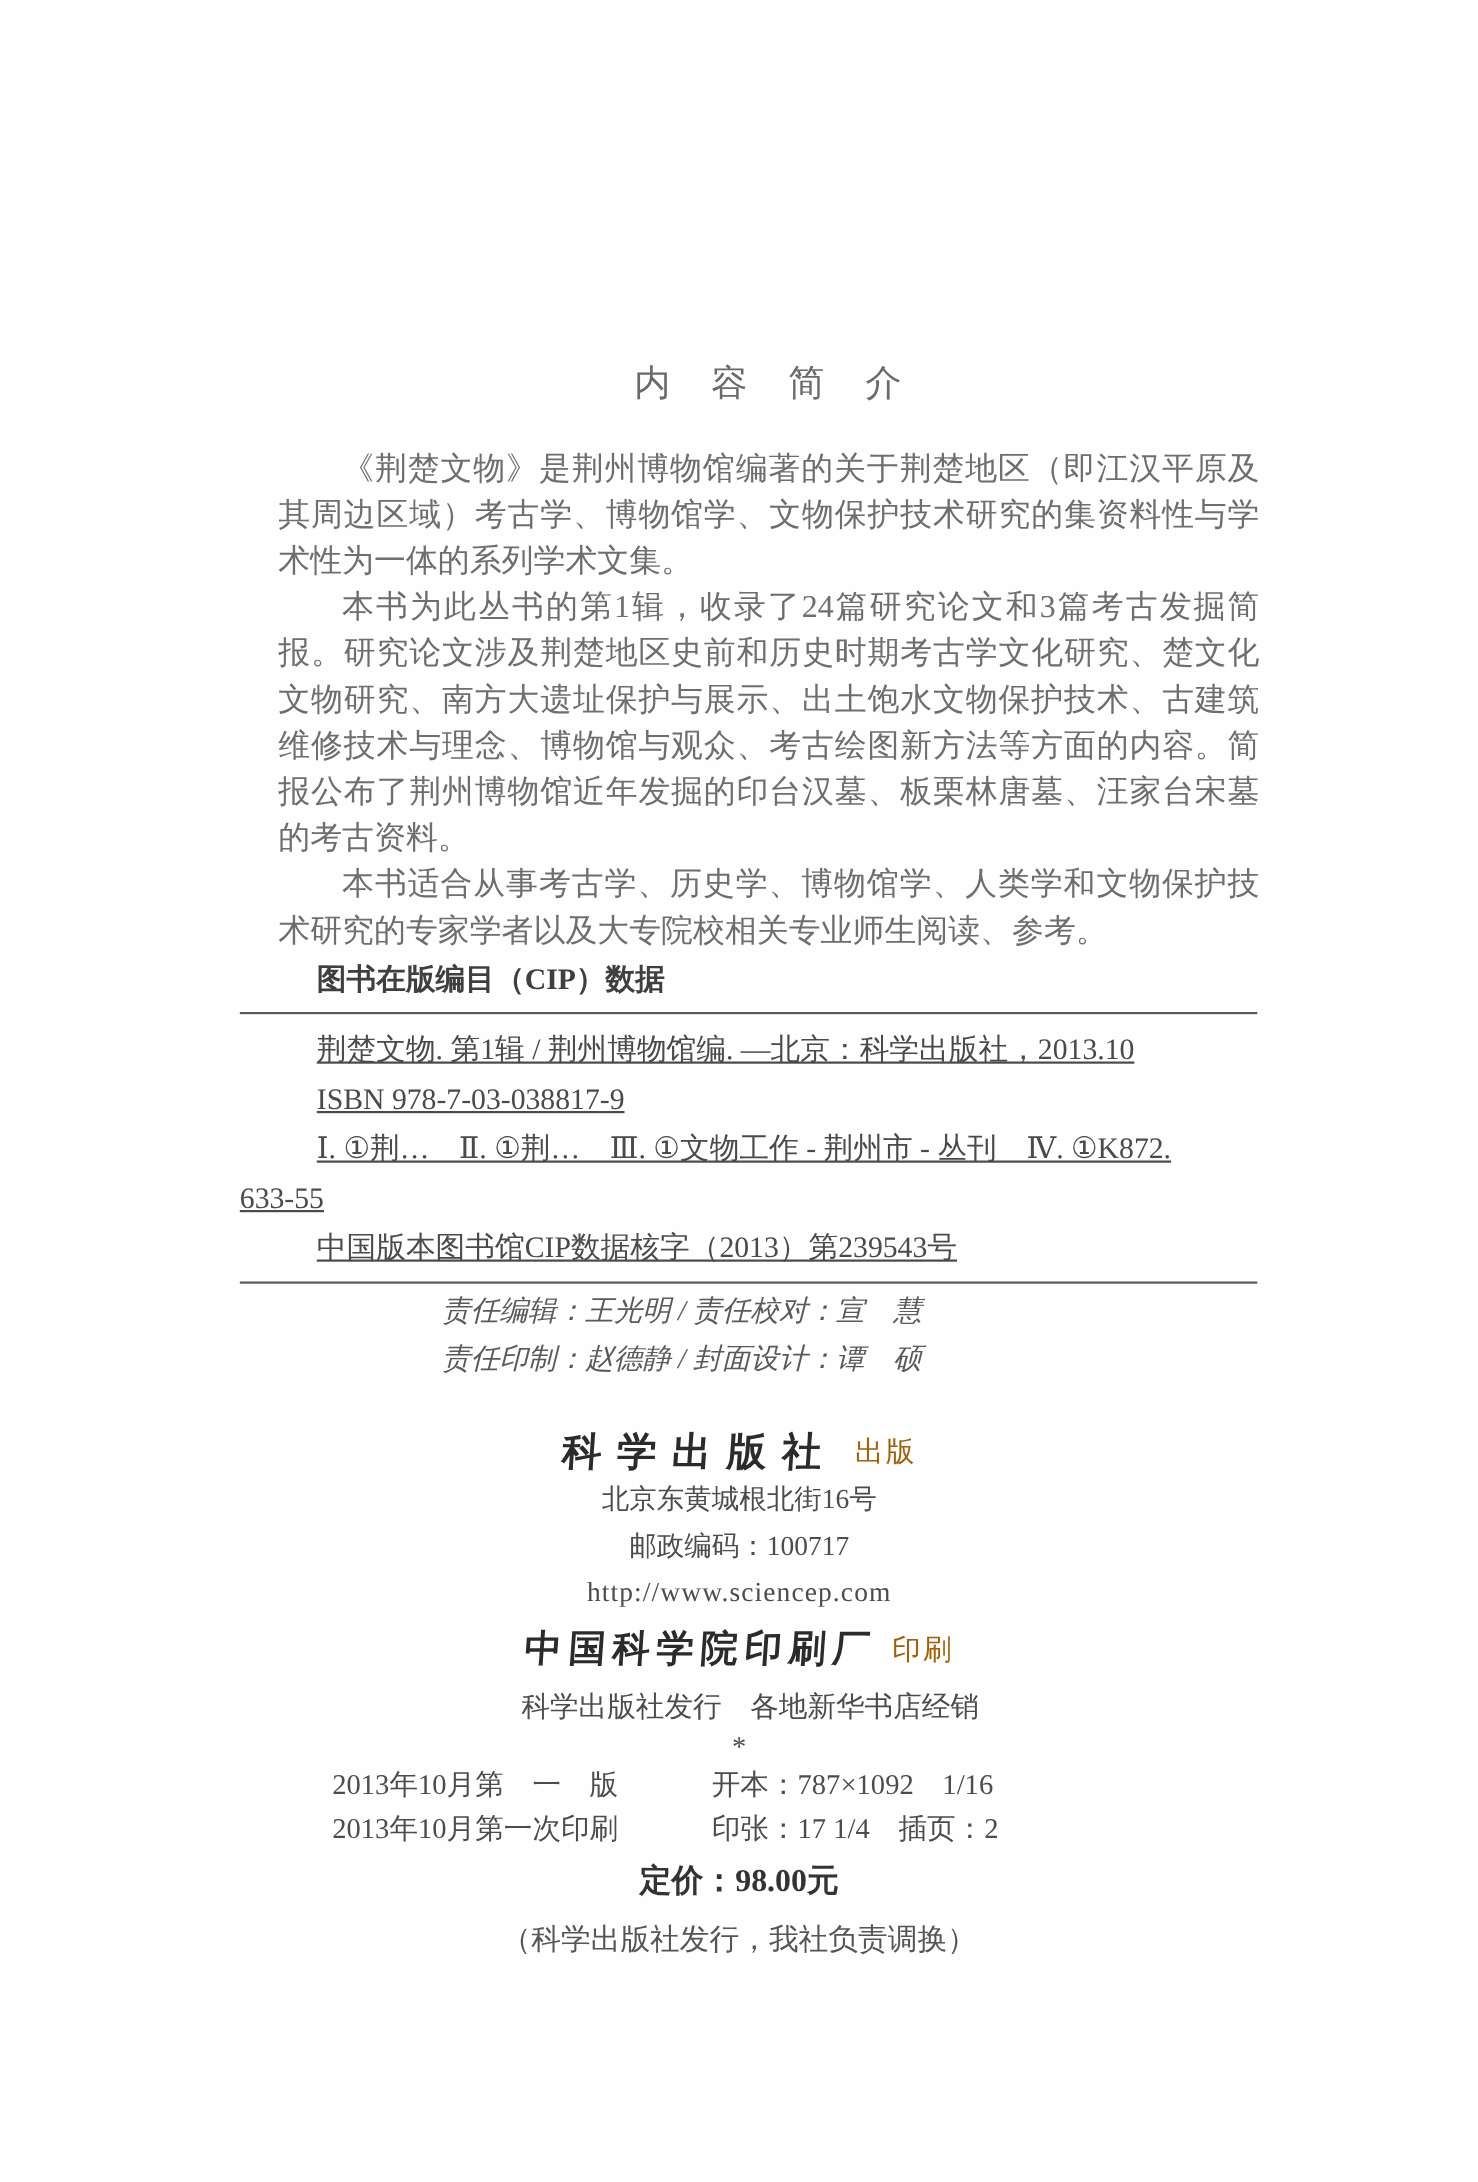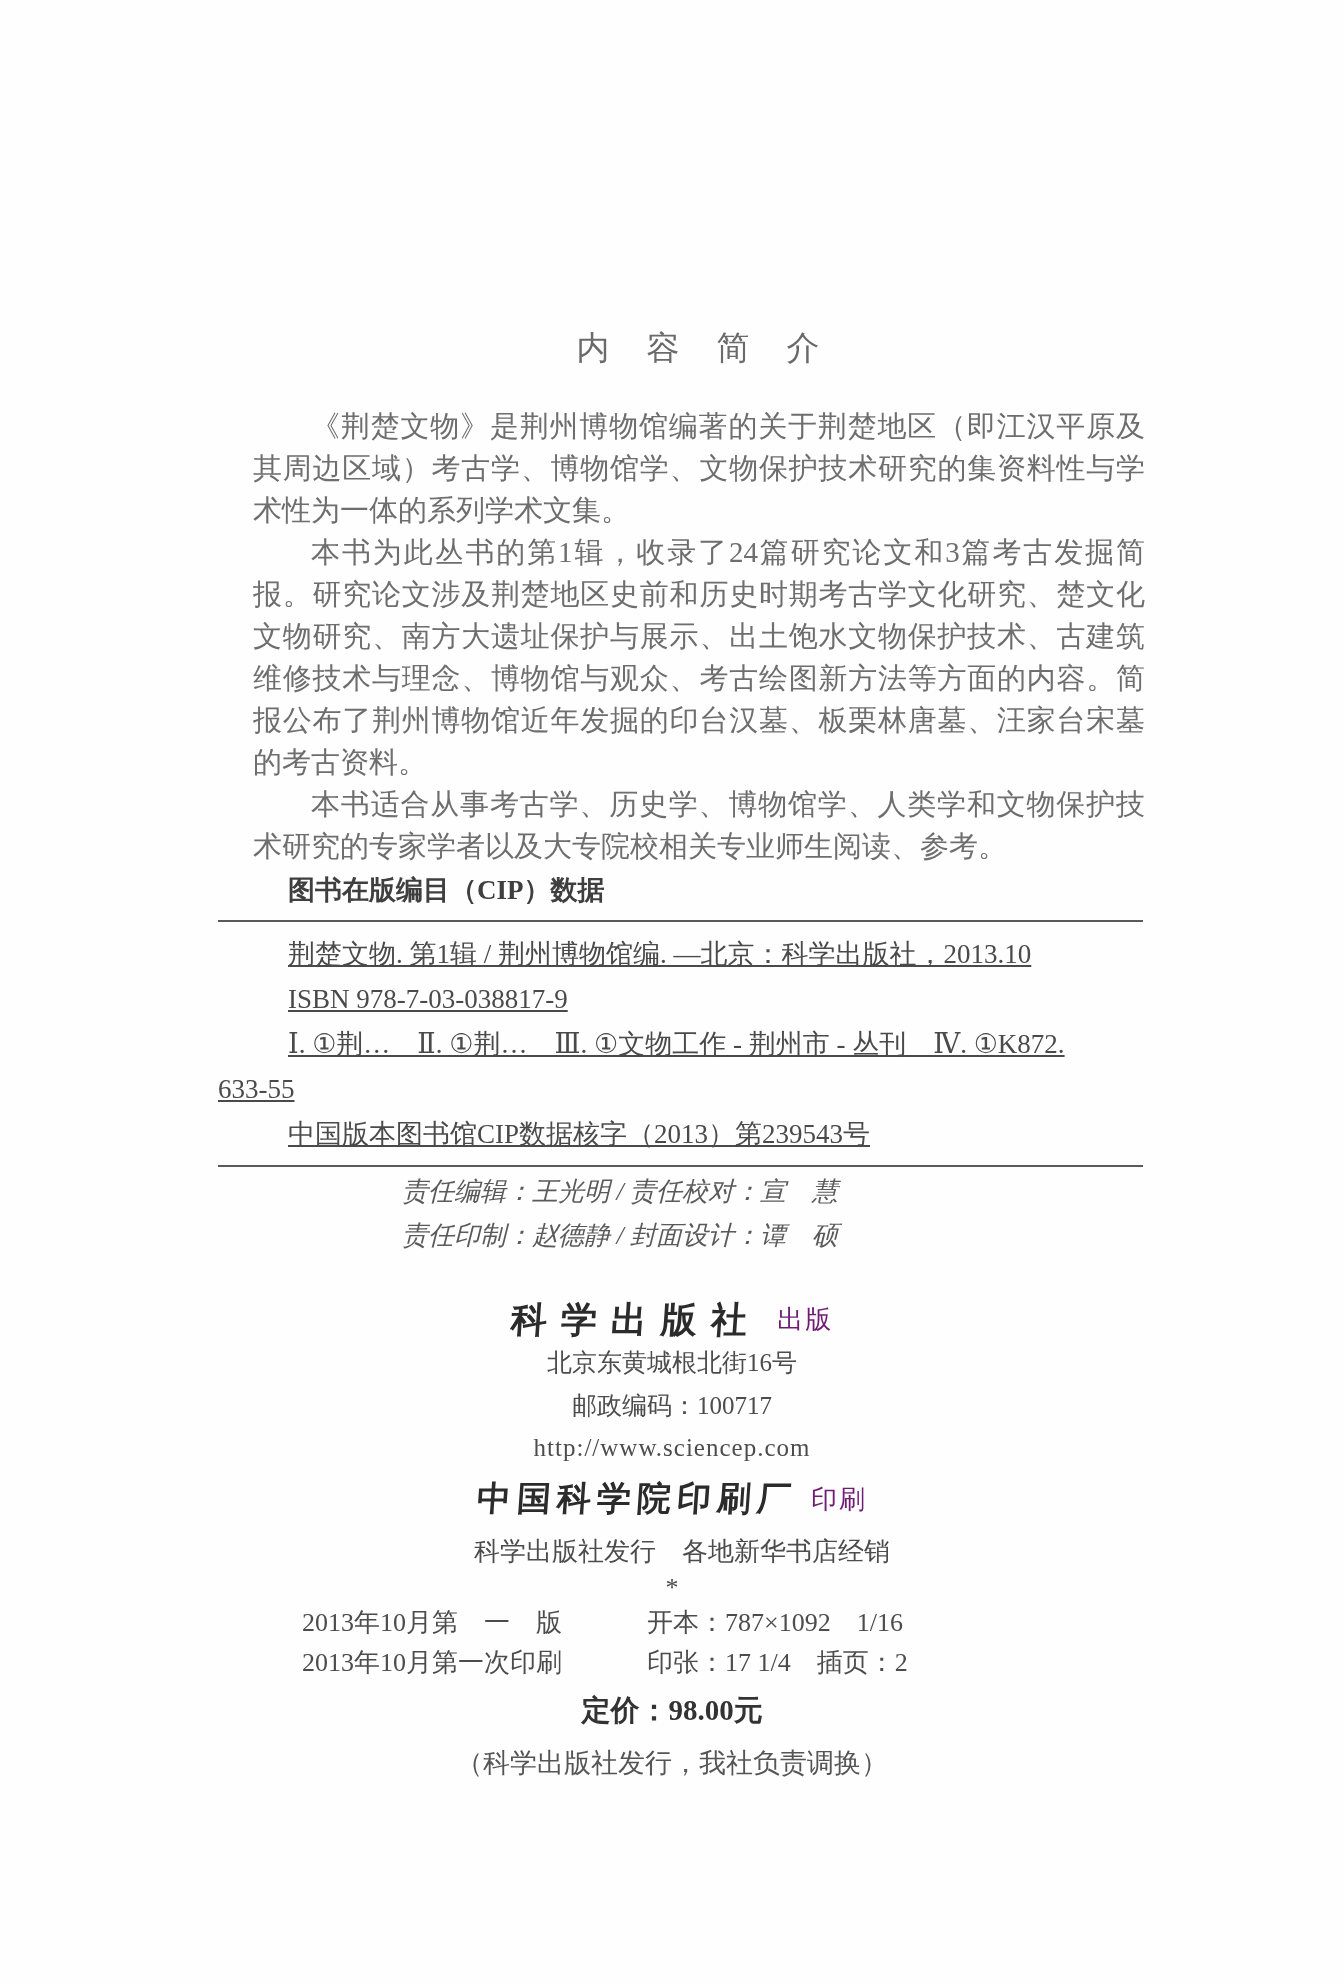--- a/index.html
+++ b/index.html
@@ -72,21 +72,21 @@
   .pub-line { font-size:26px; line-height:40px; color:#4c4c4c; }
   .brush {
     font-weight:900;
     color:#2b2b2b;
     font-size:36px;
     letter-spacing:14px;
     transform:skewX(-4deg);
     display:inline-block;
     vertical-align:middle;
   }
-  .brush-suffix { font-size:26px; color:#701a75; vertical-align:middle; margin-left:10px; letter-spacing:2px; }
+  .brush-suffix { font-size:26px; color:#a16207; vertical-align:middle; margin-left:10px; letter-spacing:2px; }
   .addr { margin-top:6px; font-size:25px; }
   .postcode { margin-top:10px; font-size:25px; }
   .url { margin-top:12px; font-size:25px; letter-spacing:1px; }
   .printer-line { margin-top:14px; }
   .printer-line .brush { font-size:34px; letter-spacing:6px; }
   .dist { margin-top:12px; font-size:26px;padding-left:20px; }
   .star { margin-top:4px; font-size:26px; line-height:30px; }
   .edition-row {
     display:flex; justify-content:center;
     font-size:26px; line-height:40px;

